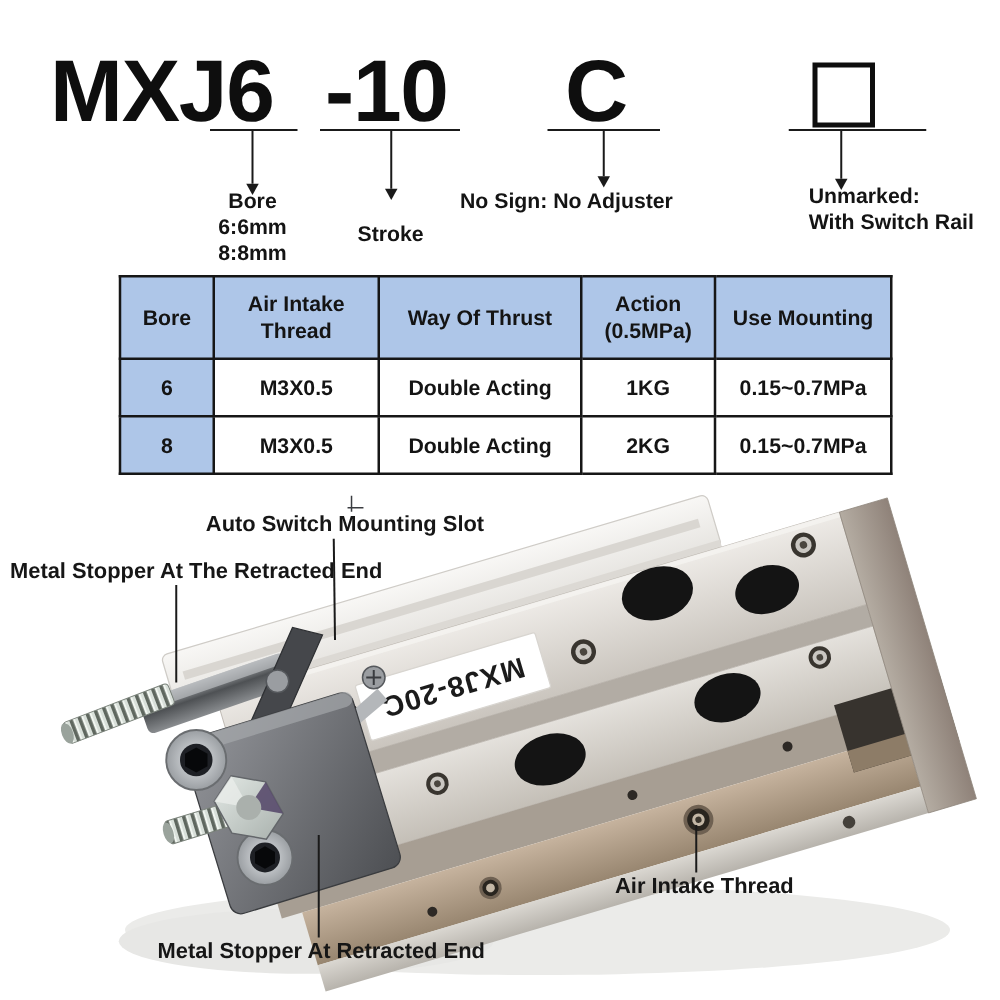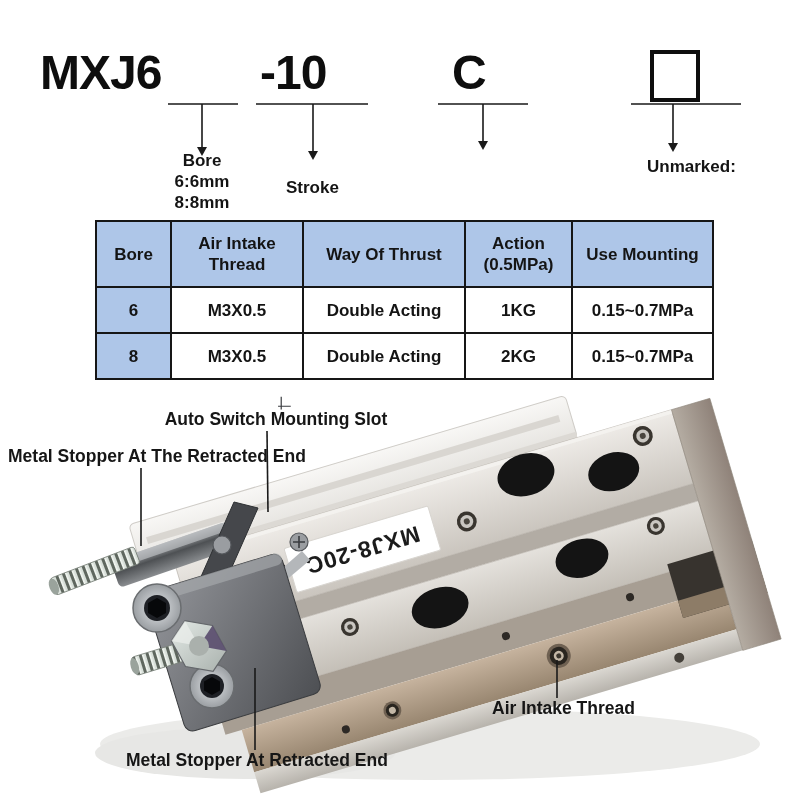--- a/index.html
+++ b/index.html
@@ -1,20 +1,20 @@
 <!DOCTYPE html>
 <html style="--header-blue: #aec6e8;"><head>
 <meta charset="utf-8">
 <style>
   html,body{margin:0;padding:0;}
   body{width:800px;height:800px;background:#fff;position:relative;overflow:hidden;
        font-family:"Liberation Sans",sans-serif;color:#111;}
   .abs{position:absolute;}
   
-  .code-seg{position:absolute;top:38px;font-size:48px;line-height:70px;font-weight:bold;
+  .code-seg{position:absolute;top:38px;font-size:70px;line-height:70px;font-weight:bold;
             letter-spacing:-1px;color:#0e0e0e;white-space:nowrap;}
   .code-square{position:absolute;left:650px;top:50px;width:42px;height:44px;
                border:4px solid #0e0e0e;background:#fff;}
   
   .legend{position:absolute;font-size:17px;font-weight:bold;color:#141414;line-height:21px;}
   .legend.center{text-align:center;}
   
   table.spec{position:absolute;left:95px;top:220px;border-collapse:collapse;
              table-layout:fixed;font-weight:bold;font-size:17px;color:#141414;}
   table.spec td,table.spec th{border:2px solid #161616;text-align:center;vertical-align:middle;
@@ -51,23 +51,25 @@
   </g>
 </svg>
 
 <div class="legend center" style="left:152px;top:150px;width:100px">
   <div>Bore</div>
   <div>6:6mm</div>
   <div>8:8mm</div>
 </div>
 <div class="legend" style="left:286px;top:177px">Stroke</div>
 <div class="legend" style="left:368px;top:150px">
+  <div>No Sign: No Adjuster</div>
 </div>
-<div class="legend" style="left:647px;top:156px">
+<div class="legend" style="left:647px;top:146px">
   <div>Unmarked:</div>
+  <div>With Switch Rail</div>
 </div>
 
 <table class="spec">
   <colgroup>
       <col style="width:75px">
       <col style="width:132px">
       <col style="width:162px">
       <col style="width:107px">
       <col style="width:141px">
     </colgroup>

